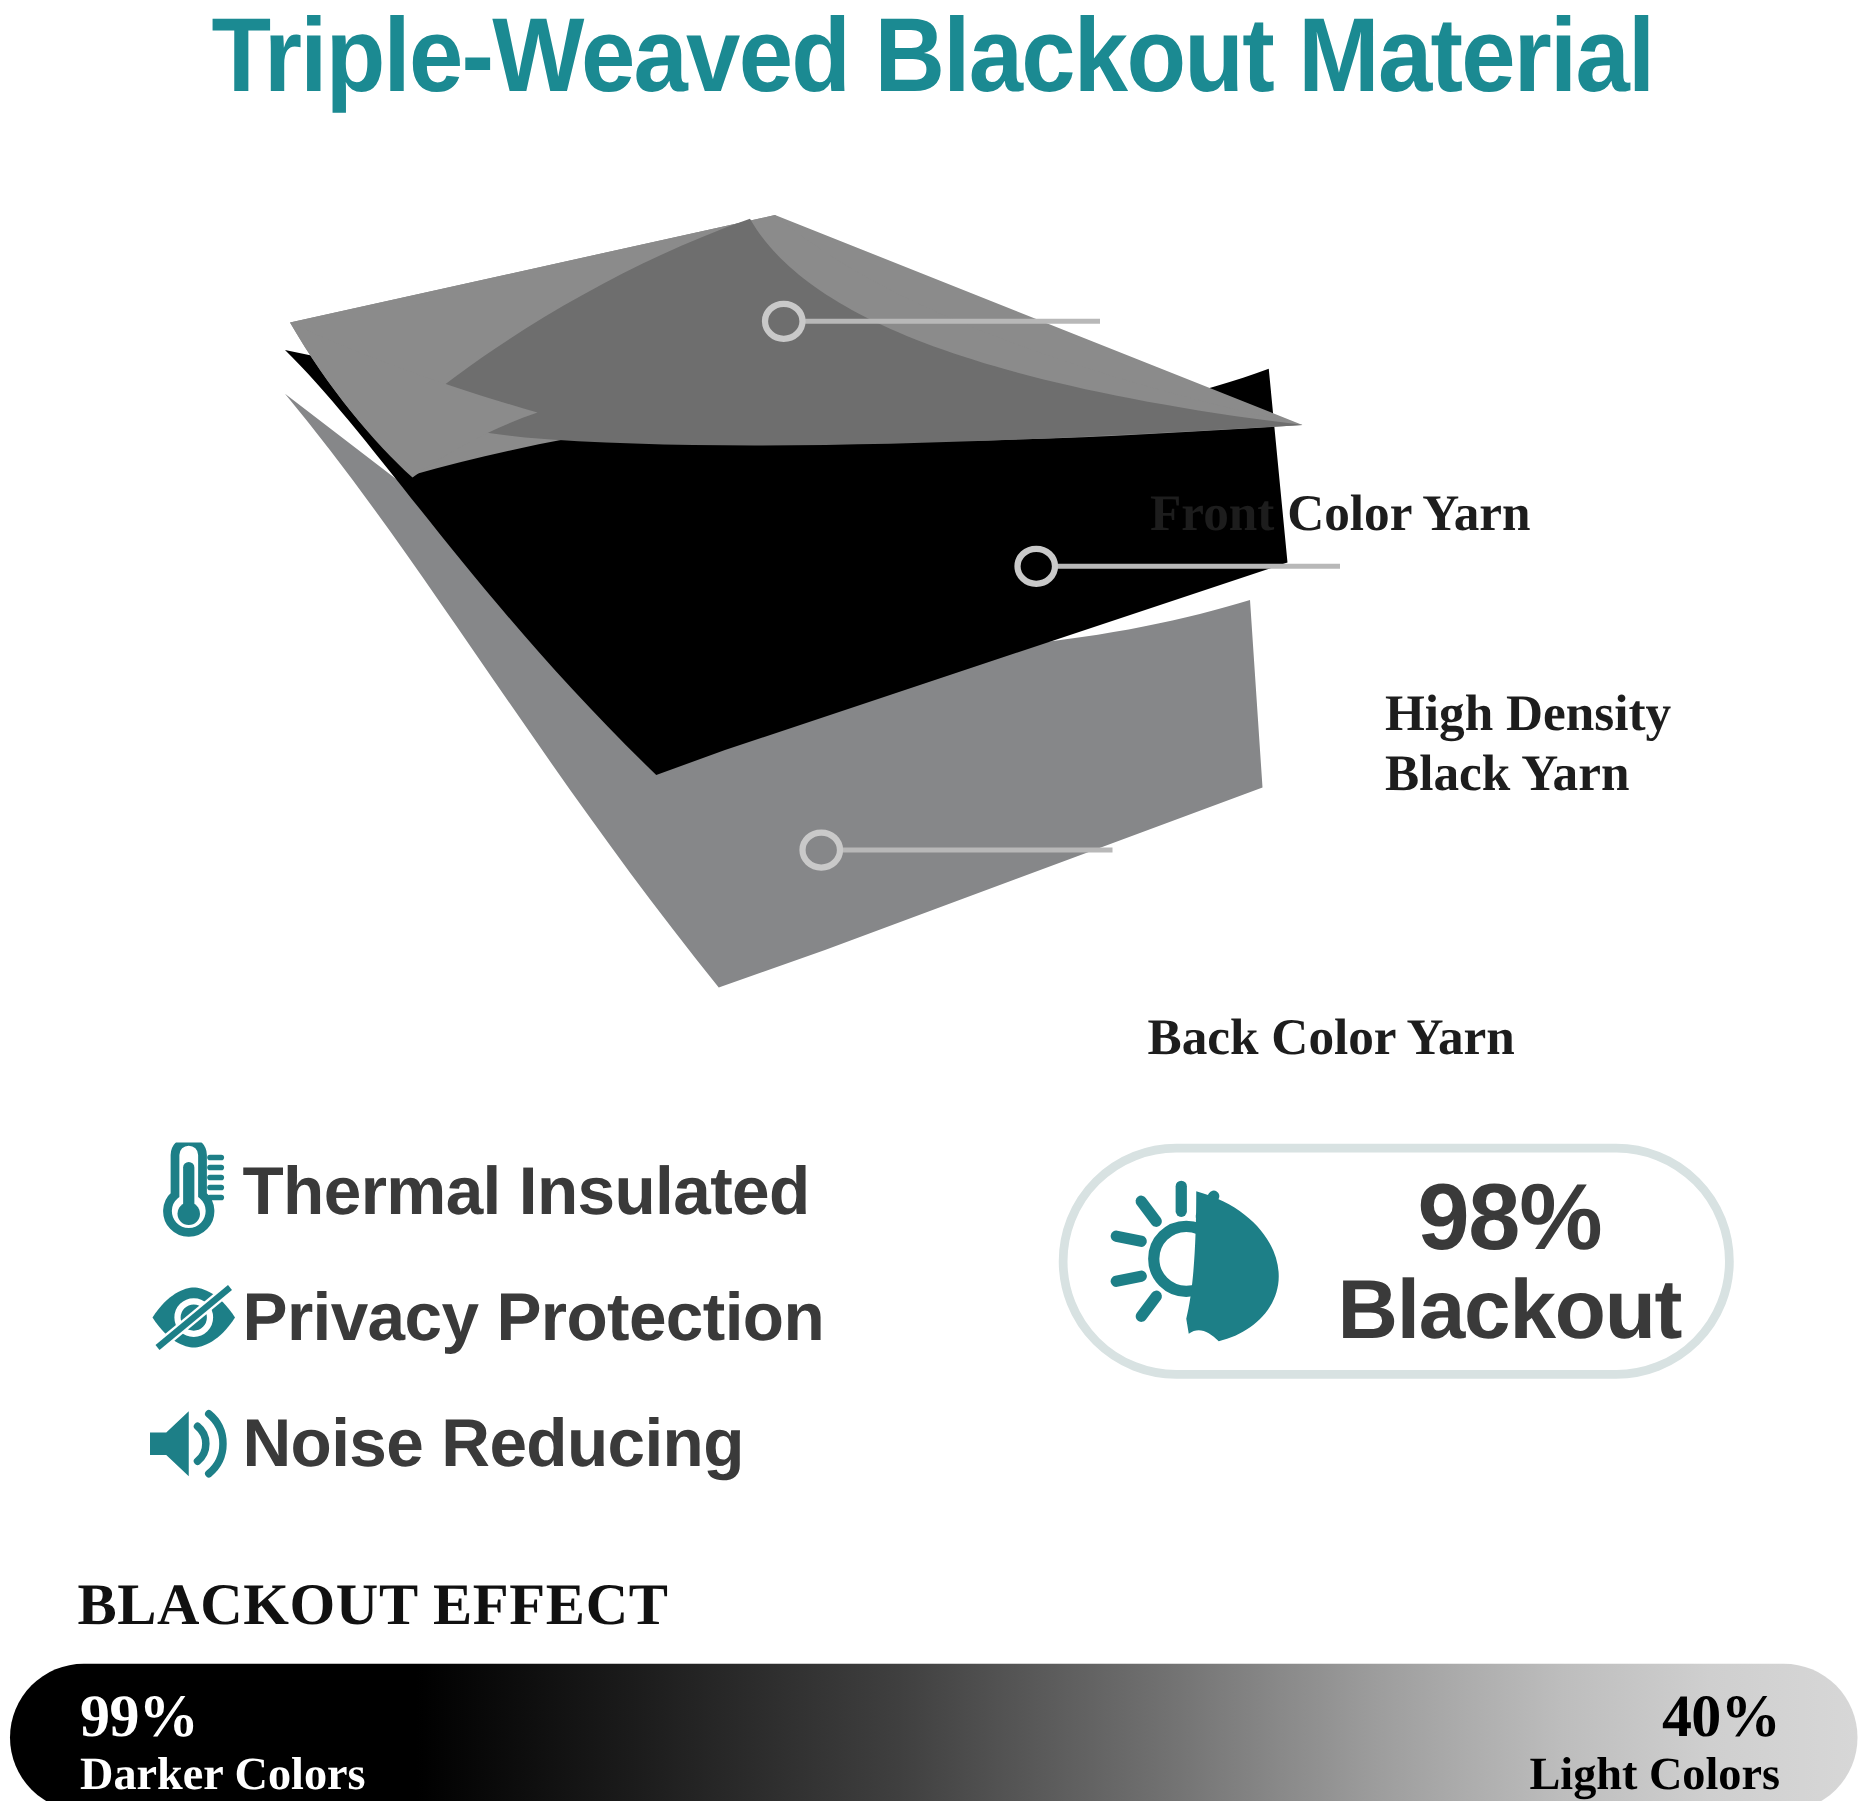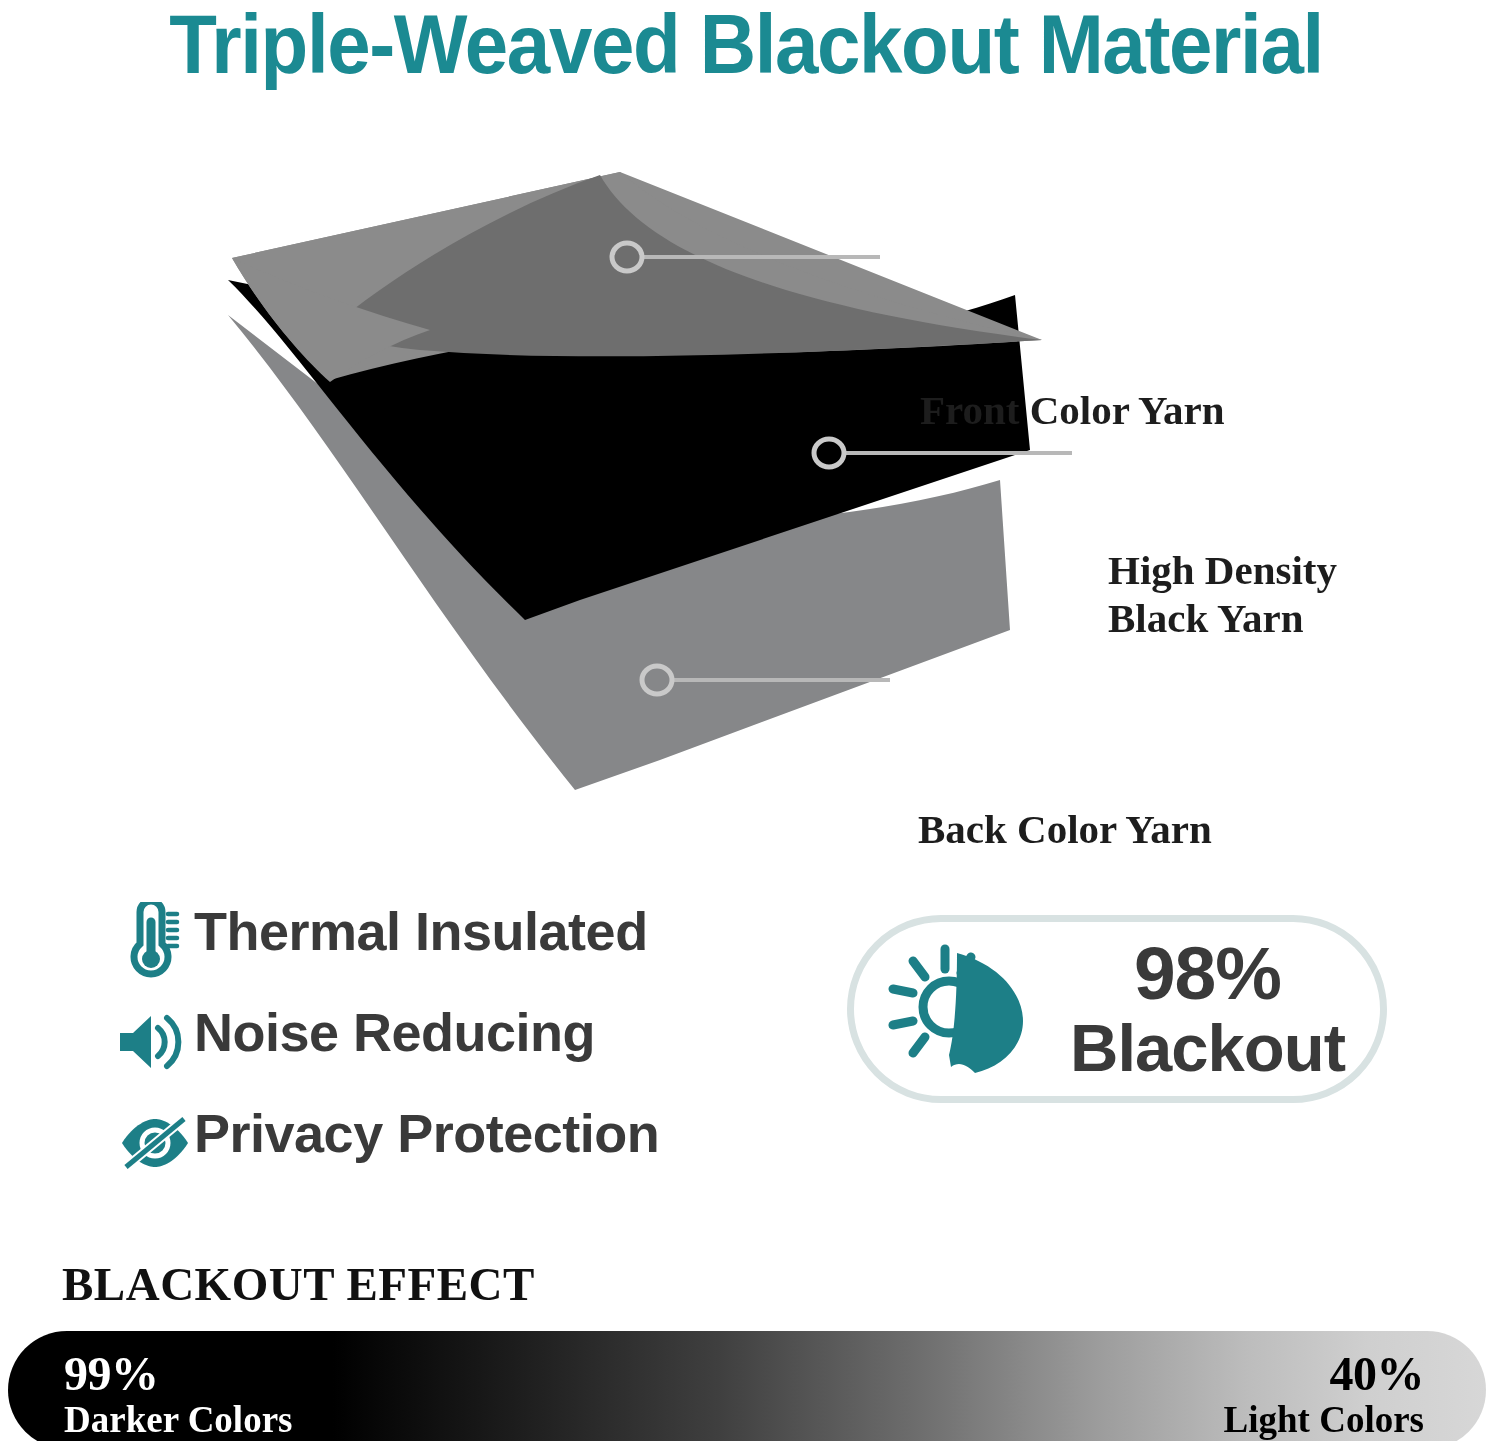--- a/index.html
+++ b/index.html
@@ -59,20 +59,21 @@
 
   
   #features {
     position: absolute;
     left: 108px;
     top: 902px;
     width: 680px;
   }
   .feature-row {
     display: flex;
+    align-items: center;
     height: 101px;
   }
   .feature-icon {
     width: 86px;
     min-width: 86px;
     height: 78px;
     display: flex;
     align-items: center;
     justify-content: flex-start;
     padding-left: 10px;
@@ -251,40 +252,40 @@
           <line x1="50" y1="36" x2="59" y2="36"></line>
           <line x1="50" y1="44" x2="59" y2="44"></line>
         </g>
       </svg>
     </span>
     <span class="feature-label">Thermal Insulated</span>
   </div>
 
   <div class="feature-row">
     <span class="feature-icon">
-      <svg width="66" height="62" viewBox="0 0 66 62" xmlns="http://www.w3.org/2000/svg">
-        <path d="M2 22 h13 L33 5 v52 L15 40 H2 Z" fill="#1d7f87"></path>
-        <path d="M40 17 a18 18 0 0 1 0 28" fill="none" stroke="#1d7f87" stroke-width="6" stroke-linecap="round"></path>
-        <path d="M49 7 a31 31 0 0 1 0 48" fill="none" stroke="#1d7f87" stroke-width="6" stroke-linecap="round"></path>
-      </svg>
-    </span>
-    <span class="feature-label">Noise Reducing</span>
-  </div>
-
-  <div class="feature-row">
-    <span class="feature-icon">
       <svg width="74" height="56" viewBox="0 0 74 56" xmlns="http://www.w3.org/2000/svg">
         <path d="M4 28 C 16 9 30 4 37 4 C 44 4 58 9 70 28 C 58 47 44 52 37 52 C 30 52 16 47 4 28 Z" fill="#1d7f87"></path>
         <circle cx="37" cy="28" r="13" fill="none" stroke="#ffffff" stroke-width="5"></circle>
         <line x1="8" y1="52" x2="66" y2="4" stroke="#ffffff" stroke-width="9"></line>
         <line x1="8" y1="52" x2="66" y2="4" stroke="#1d7f87" stroke-width="5"></line>
       </svg>
     </span>
     <span class="feature-label">Privacy Protection</span>
   </div>
+
+  <div class="feature-row">
+    <span class="feature-icon">
+      <svg width="66" height="62" viewBox="0 0 66 62" xmlns="http://www.w3.org/2000/svg">
+        <path d="M2 22 h13 L33 5 v52 L15 40 H2 Z" fill="#1d7f87"></path>
+        <path d="M40 17 a18 18 0 0 1 0 28" fill="none" stroke="#1d7f87" stroke-width="6" stroke-linecap="round"></path>
+        <path d="M49 7 a31 31 0 0 1 0 48" fill="none" stroke="#1d7f87" stroke-width="6" stroke-linecap="round"></path>
+      </svg>
+    </span>
+    <span class="feature-label">Noise Reducing</span>
+  </div>
 </div>
 
 <div id="badge">
   <span id="badge-icon">
     <svg width="176" height="148" viewBox="0 0 176 148" xmlns="http://www.w3.org/2000/svg">
 
       <g stroke="#1d7f87" stroke-width="9" stroke-linecap="round">
         <line x1="62" y1="14" x2="62" y2="34"></line>
         <line x1="30" y1="26" x2="42" y2="42"></line>
         <line x1="10" y1="54" x2="30" y2="58"></line>

